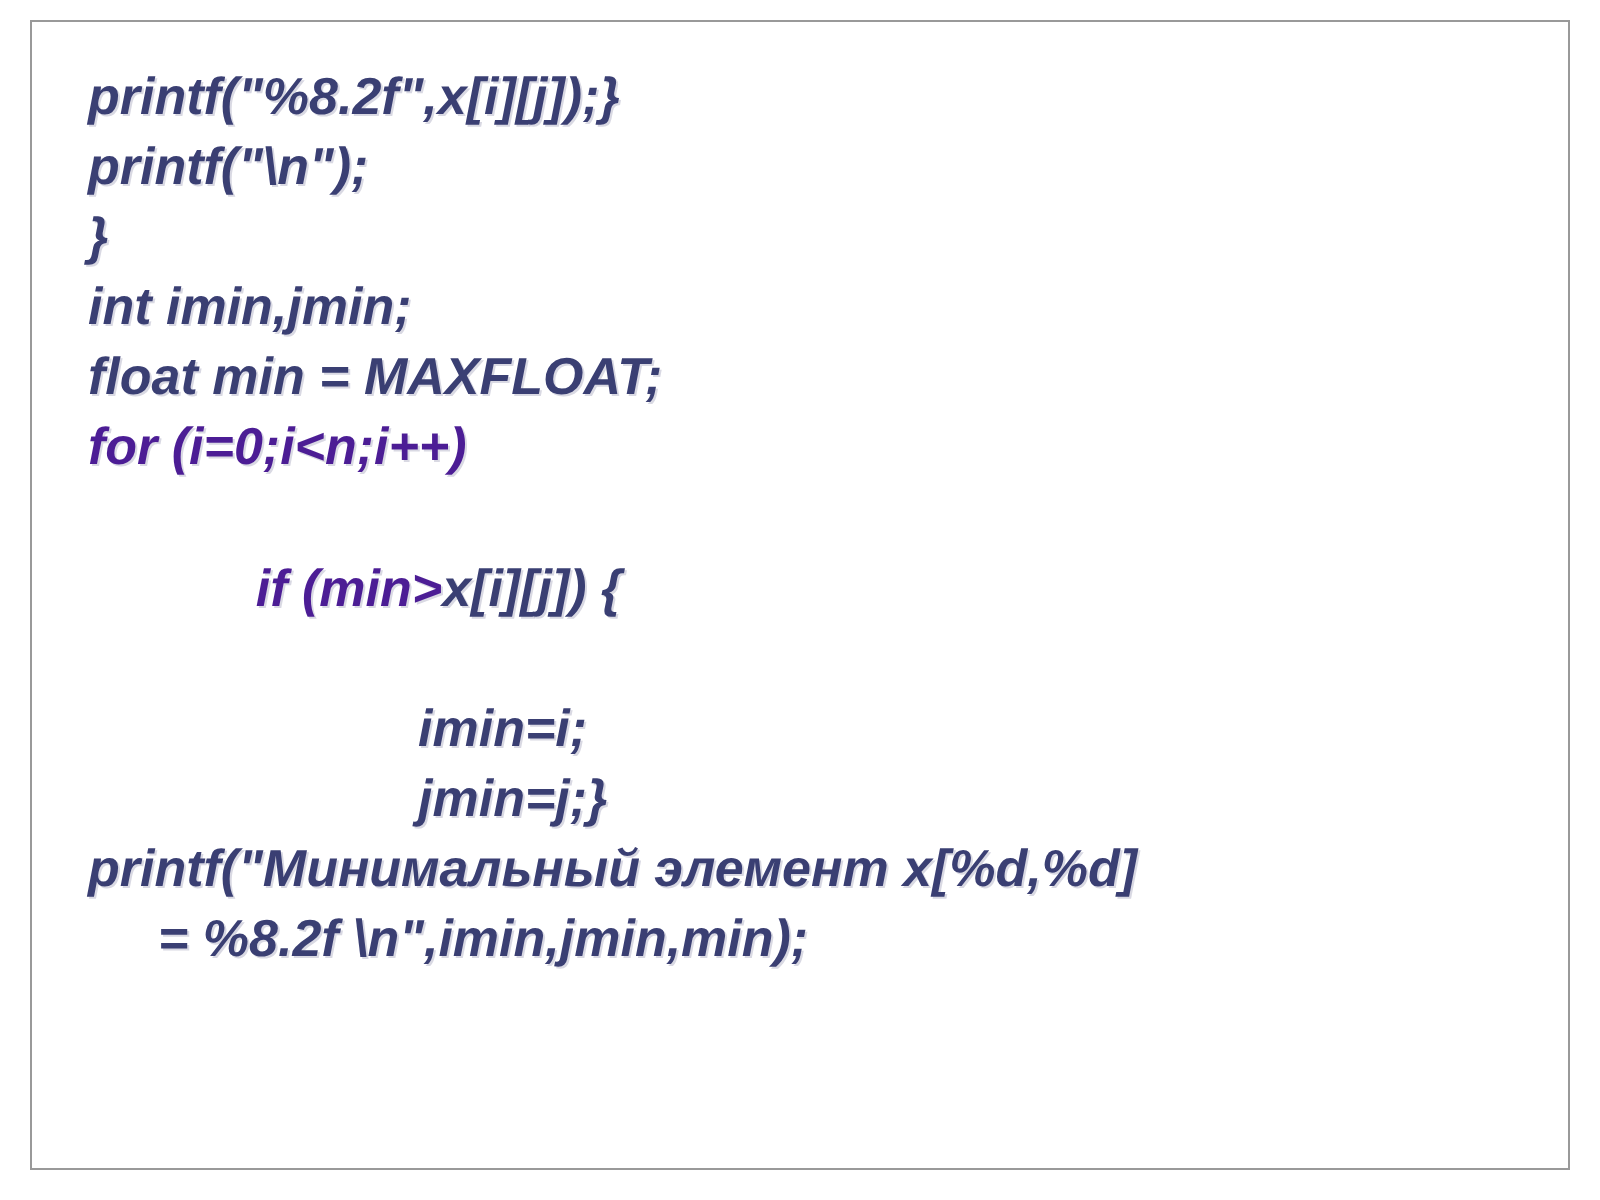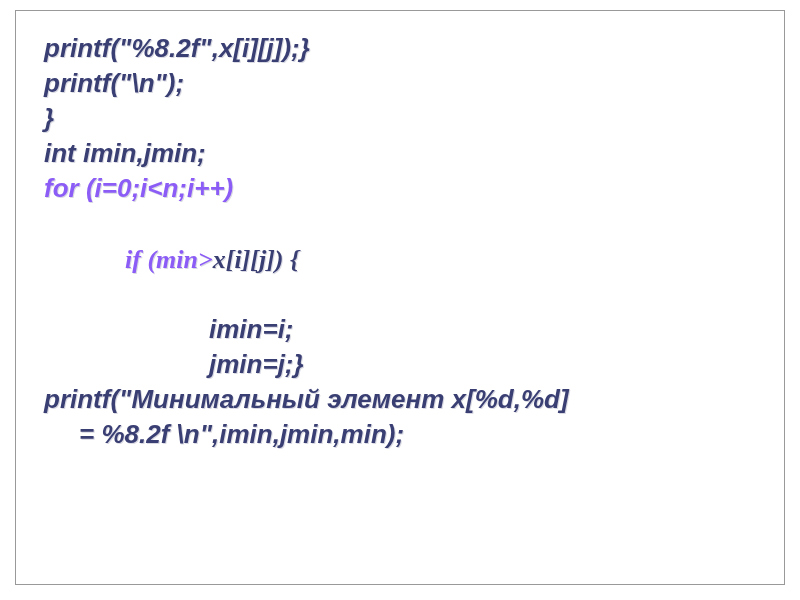--- a/index.html
+++ b/index.html
@@ -31,44 +31,44 @@
       font-style: italic;
       font-weight: bold;
       color: #3a3f73;
       white-space: pre;
       text-shadow: 1px 1px 0 rgba(180,180,200,0.5);
     }
     .navy {
       color: #3a3f73;
     }
     .green {
-      color: #8b5cf6;
+      color: #4c1d95;
     }
     .indent1 {
       padding-left: 35px;
     }
     .indent2 {
       padding-left: 55px;
-      font-family: Liberation Serif, serif;
     }
     .indent3 {
       padding-left: 165px;
     }
     .continuation {
       padding-left: 35px;
     }
   </style>
 </head>
 <body>
 
 <div class="slide-container">
   <div class="code-line navy">printf("%8.2f",x[i][j]);}</div>
   <div class="code-line navy">printf("\n");</div>
   <div class="code-line navy">}</div>
   <div class="code-line navy">int imin,jmin;</div>
+  <div class="code-line navy">float min = MAXFLOAT;</div>
   <div class="code-line green">for (i=0;i&lt;n;i++)</div>
   <div class="code-line indent2">
     <span class="green">if (min&gt;</span><span class="navy">x[i][j]) {</span>
   </div>
   <div class="code-line navy indent3">imin=i;</div>
   <div class="code-line navy indent3">jmin=j;}</div>
   <div class="code-line navy">printf("Минимальный элемент x[%d,%d]</div>
   <div class="code-line navy continuation">= %8.2f \n",imin,jmin,min);</div>
 </div>
 

